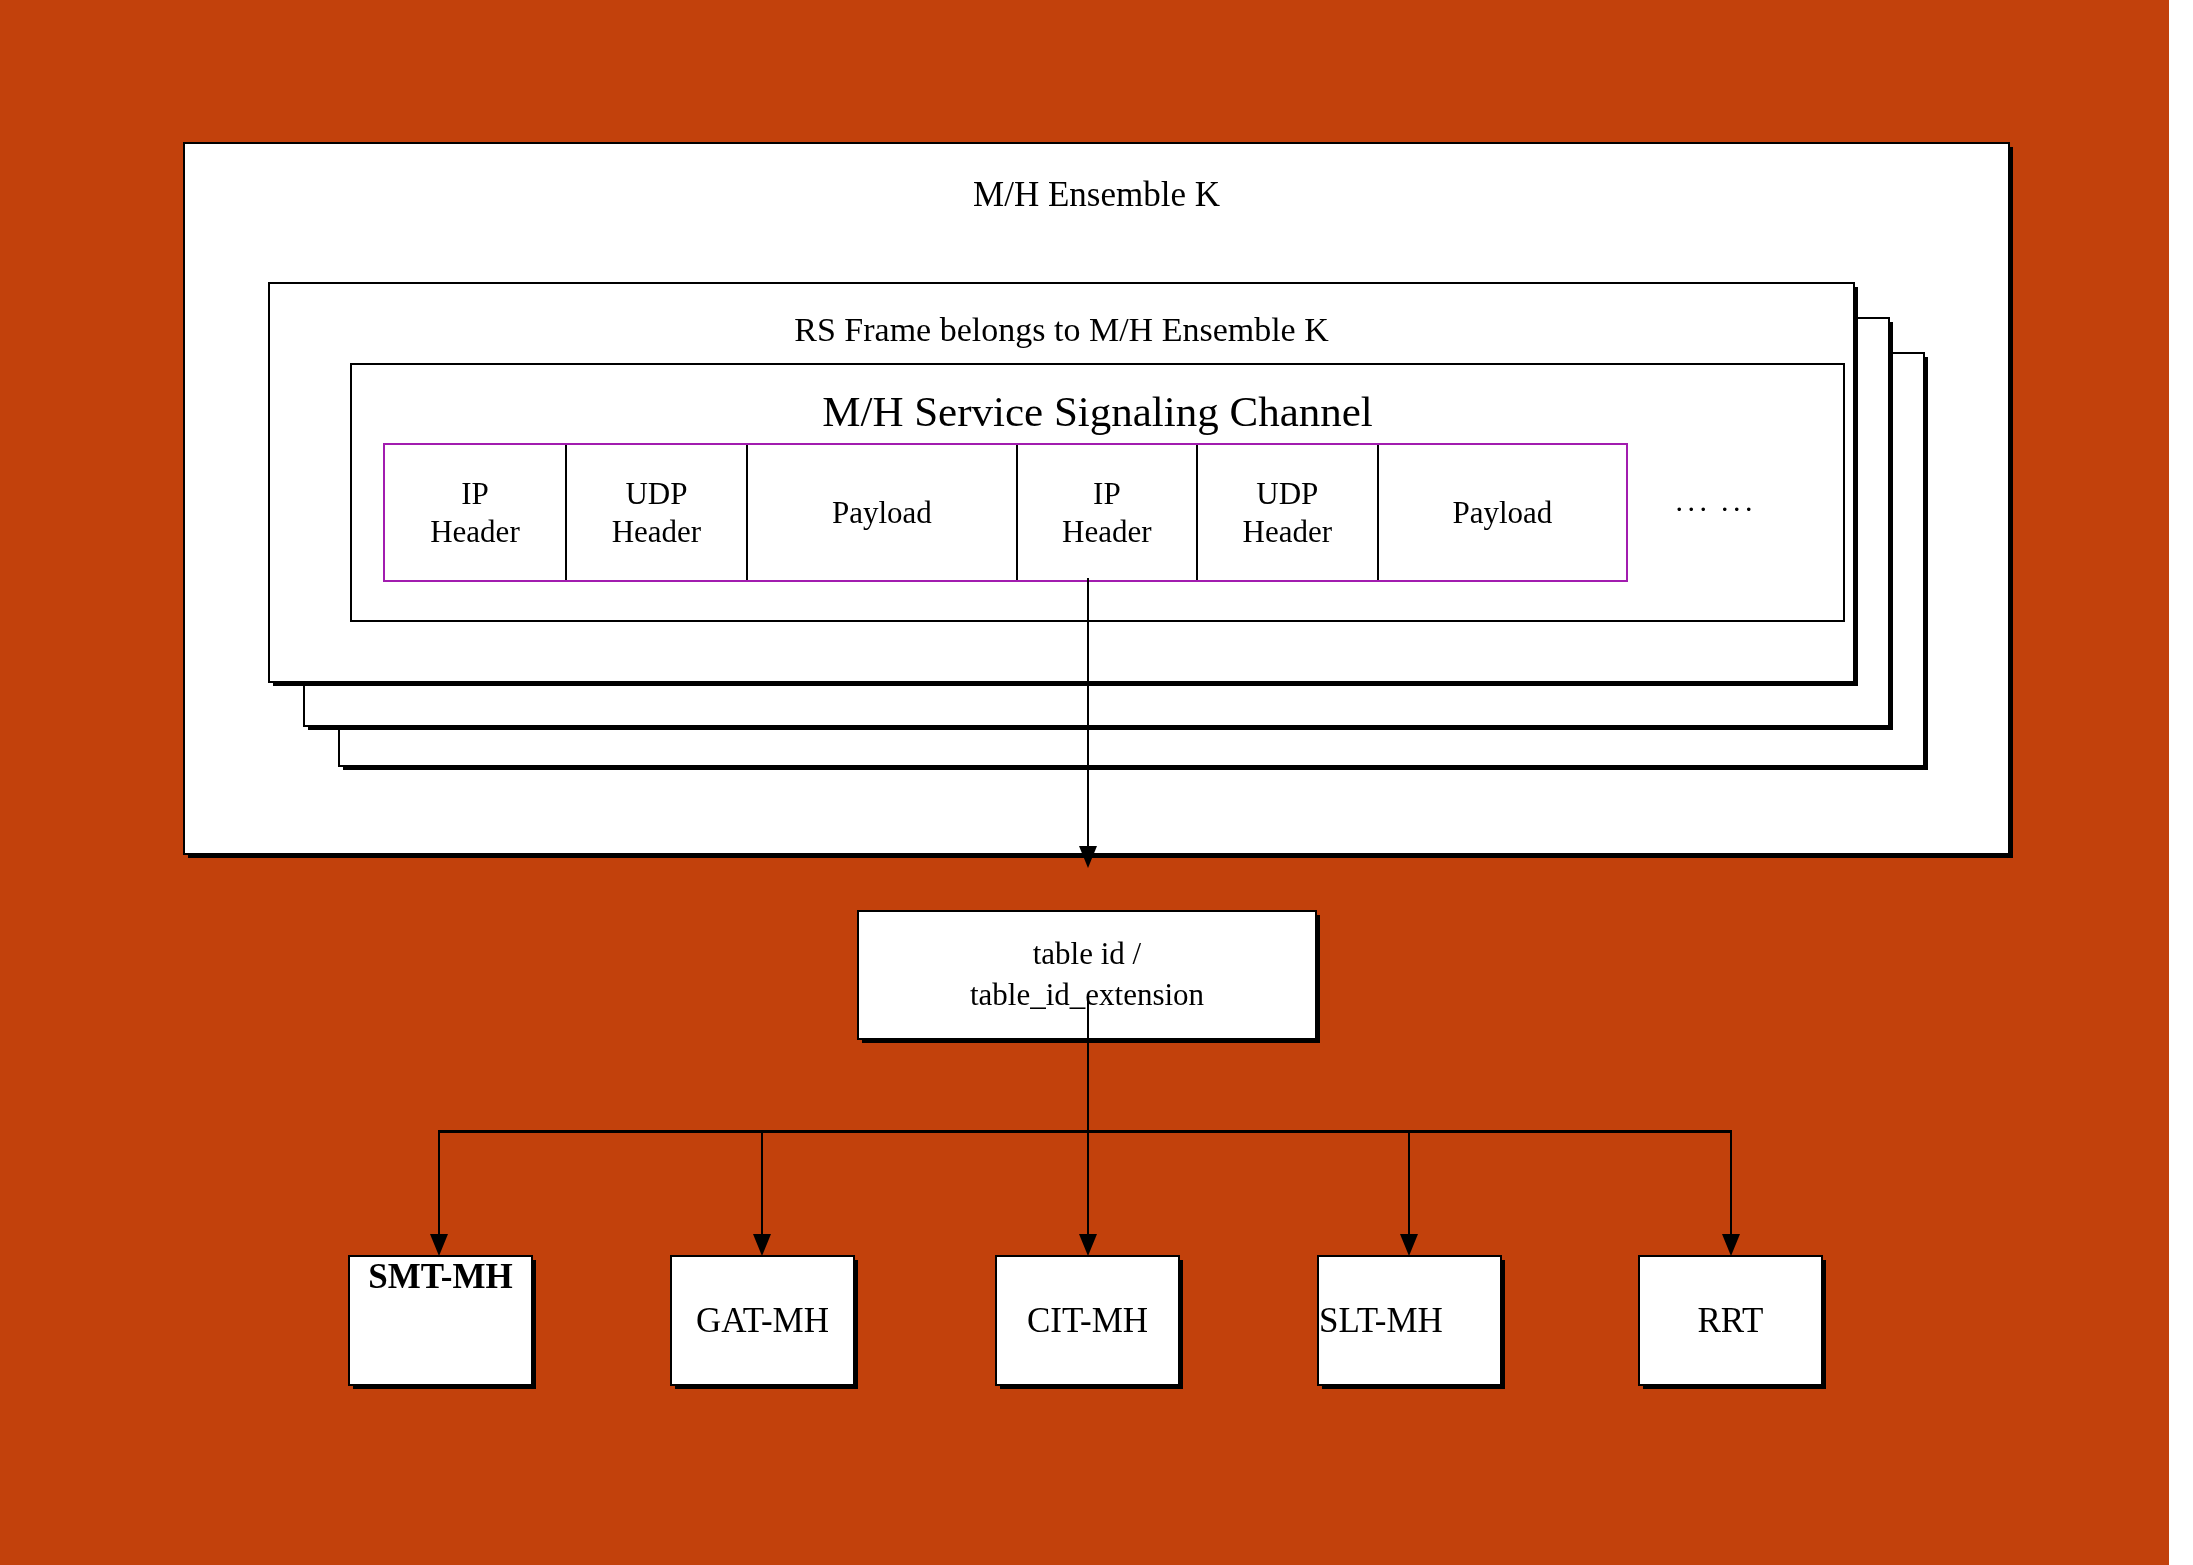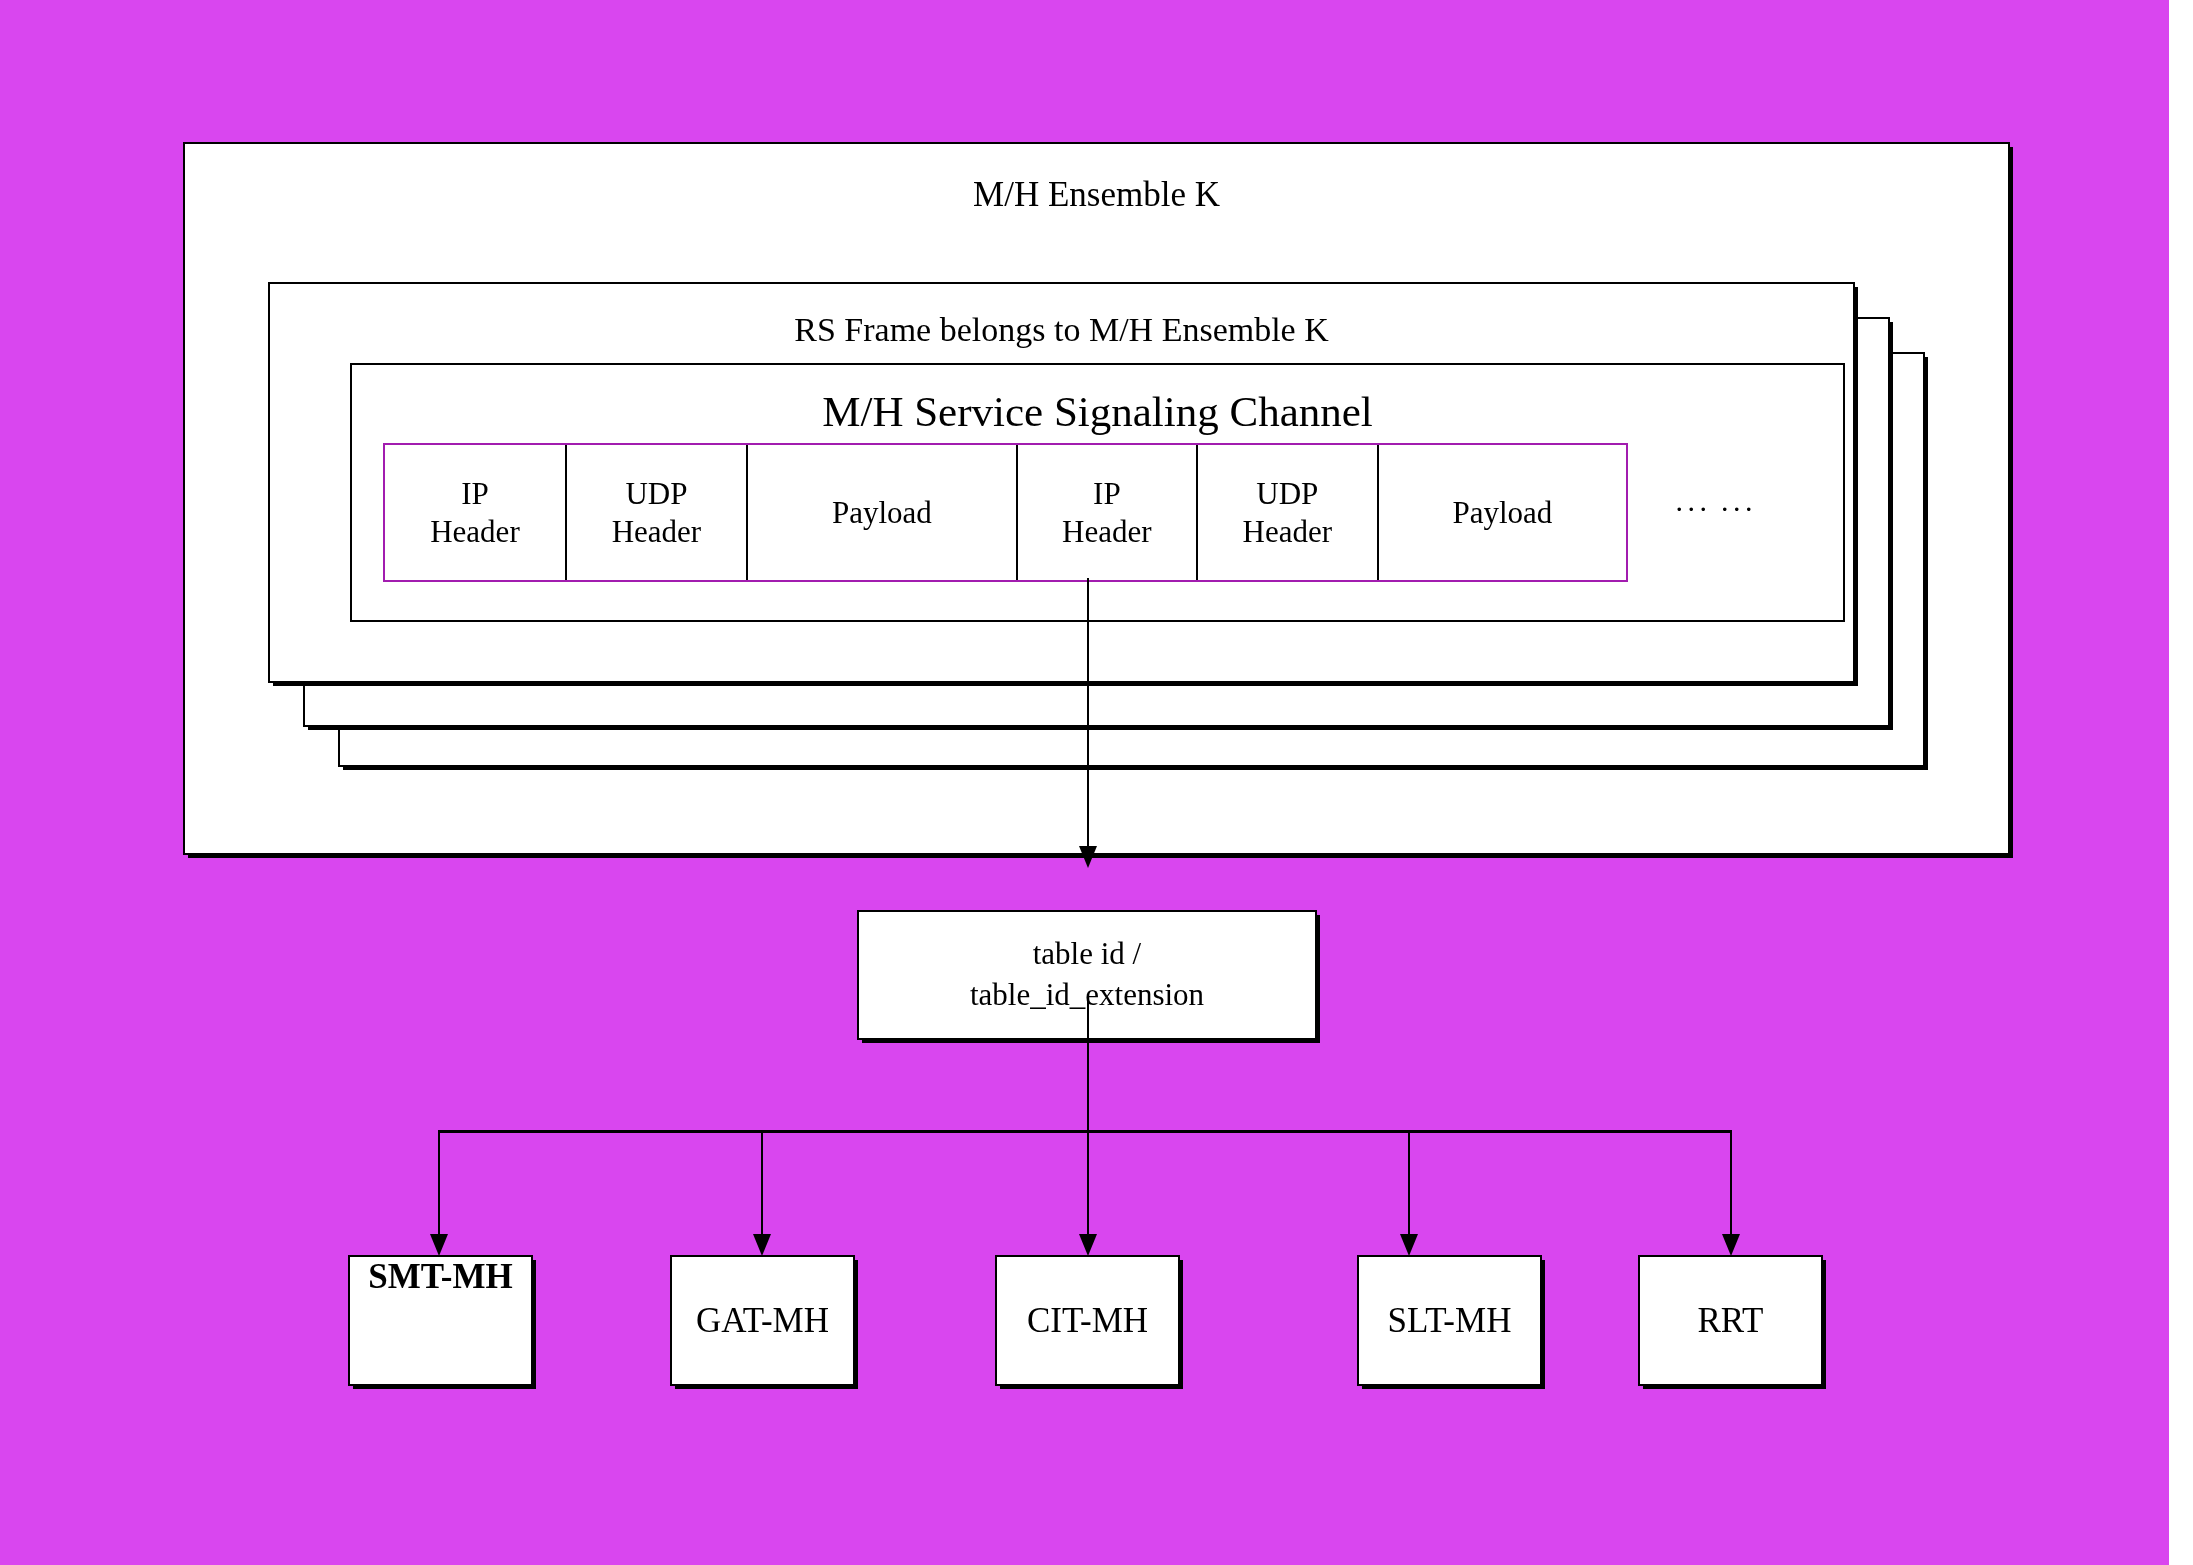--- a/index.html
+++ b/index.html
@@ -8,21 +8,21 @@
     background: #ffffff;
   }
   body {
     font-family: "Liberation Serif", "DejaVu Serif", serif;
     color: #000000;
   }
   #canvas {
     position: relative;
     width: 2169px;
     height: 1565px;
-    background: #d946ef;
+    background: #c2410c;
     overflow: hidden;
   }
   .abs { position: absolute; box-sizing: border-box; }
 
   
   .box {
     border: 2px solid #000000;
     background: #ffffff;
   }
   .box.shadow {
@@ -181,21 +181,21 @@
   </div>
 
   <div class="abs box shadow" style="left:670px; top:1255px; width:185px; height:131px; display:flex; align-items:center; justify-content:center;">
     <span class="t-leaf">GAT-MH</span>
   </div>
 
   <div class="abs box shadow" style="left:995px; top:1255px; width:185px; height:131px; display:flex; align-items:center; justify-content:center;">
     <span class="t-leaf">CIT-MH</span>
   </div>
 
-  <div class="abs box shadow" style="left:1317px; top:1255px; width:185px; height:131px; display:flex; align-items:center; justify-content:center;margin-left:40px;">
+  <div class="abs box shadow" style="left:1317px; top:1255px; width:185px; height:131px; display:flex; align-items:center; justify-content:flex-start;">
     <span class="t-leaf">SLT-MH</span>
   </div>
 
   <div class="abs box shadow" style="left:1638px; top:1255px; width:185px; height:131px; display:flex; align-items:center; justify-content:center;">
     <span class="t-leaf">RRT</span>
   </div>
 
 </div>
 
 </body></html>

